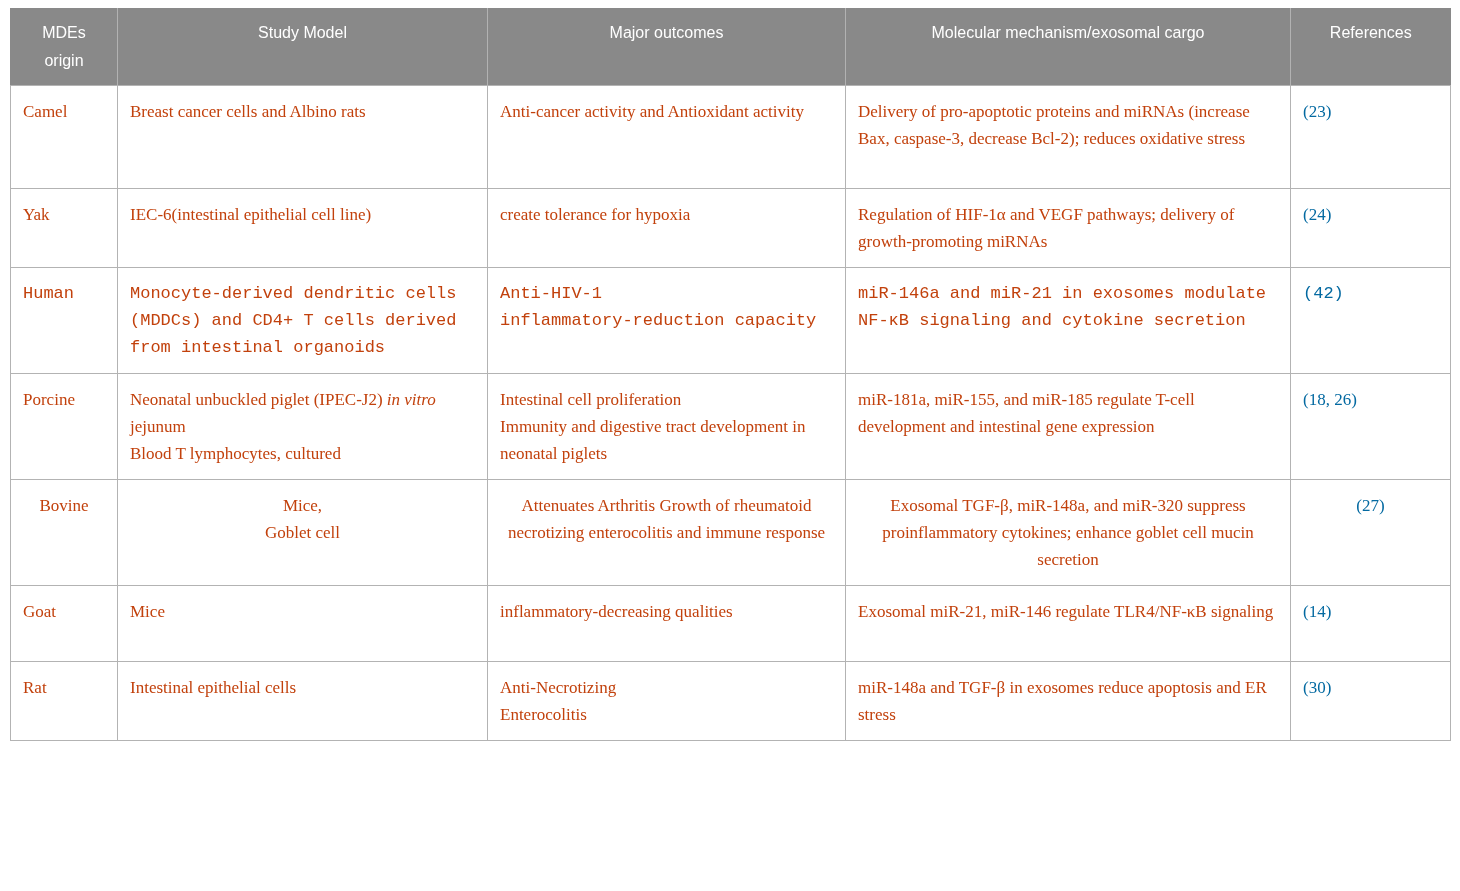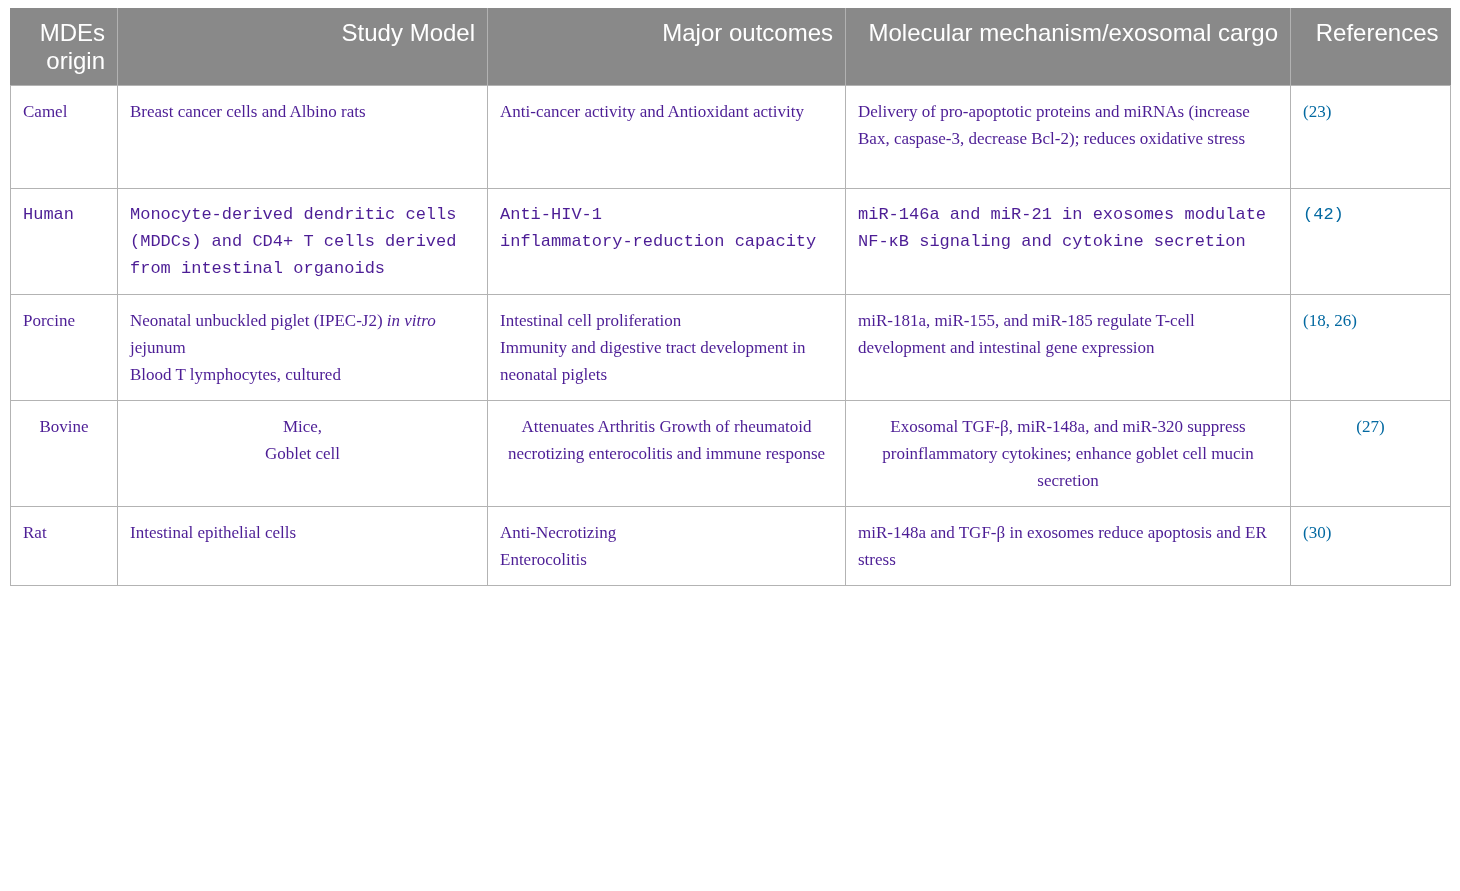--- a/index.html
+++ b/index.html
@@ -23,39 +23,39 @@
   table.paper-table col.c1 { width: 107px; }
   table.paper-table col.c2 { width: 370px; }
   table.paper-table col.c3 { width: 358px; }
   table.paper-table col.c4 { width: 445px; }
   table.paper-table col.c5 { width: 160px; }
 
   thead th {
     background: #898989;
     color: #ffffff;
     font-family: "Liberation Sans", "DejaVu Sans", sans-serif;
-    font-size: 24px;
+    font-size: 16px;
     font-weight: 400;
-    text-align: right;
+    text-align: center;
     vertical-align: top;
     padding: 11px 12px 10px 12px;
     line-height: 28px;
     border-left: 1px solid rgba(255,255,255,0.35);
     border-bottom: 1px solid #b3b3b3;
     white-space: pre-line;
   }
   thead th:first-child { border-left: 1px solid #898989; }
 
   tbody td {
     border: 1px solid #b3b3b3;
     vertical-align: top;
     padding: 12px 12px;
     font-size: 17px;
     line-height: 27px;
-    color: #4c1d95;
+    color: #c2410c;
     white-space: pre-line;
     word-wrap: break-word;
   }
   td.ref {
     color: #0369a1;
   }
   td.ref span { cursor: pointer; }
   .italic { font-style: italic; }
 
   
@@ -93,20 +93,27 @@
     <tbody>
 
       <tr class="r0">
         <td>Camel</td>
         <td>Breast cancer cells and Albino rats</td>
         <td>Anti-cancer activity and Antioxidant activity</td>
         <td>Delivery of pro-apoptotic proteins and miRNAs (increase Bax, caspase-3, decrease Bcl-2); reduces oxidative stress</td>
         <td class="ref"><span>(23)</span></td>
       </tr>
 
+      <tr class="r1">
+        <td>Yak</td>
+        <td>IEC-6(intestinal epithelial cell line)</td>
+        <td>create tolerance for hypoxia</td>
+        <td>Regulation of HIF-1α and VEGF pathways; delivery of growth-promoting miRNAs</td>
+        <td class="ref"><span>(24)</span></td>
+      </tr>
 
       <tr class="r2">
         <td>Human</td>
         <td>Monocyte-derived dendritic cells (MDDCs) and CD4+ T cells derived from intestinal organoids</td>
         <td>Anti-HIV-1
 inflammatory-reduction capacity</td>
         <td>miR-146a and miR-21 in exosomes modulate NF-κB signaling and cytokine secretion</td>
         <td class="ref"><span>(42)</span></td>
       </tr>
 
@@ -123,20 +130,27 @@
       <tr class="r4">
         <td>Bovine</td>
         <td>Mice,
 Goblet cell</td>
         <td>Attenuates Arthritis Growth of rheumatoid necrotizing enterocolitis and immune response</td>
         <td>Exosomal TGF-β, miR-148a, and miR-320 suppress proinflammatory cytokines; enhance goblet cell mucin secretion</td>
         <td class="ref"><span>(27)</span></td>
       </tr>
 
 
+      <tr class="r6">
+        <td>Goat</td>
+        <td>Mice</td>
+        <td>inflammatory-decreasing qualities</td>
+        <td>Exosomal miR-21, miR-146 regulate TLR4/NF-κB signaling</td>
+        <td class="ref"><span>(14)</span></td>
+      </tr>
 
 
       <tr class="r8">
         <td>Rat</td>
         <td>Intestinal epithelial cells</td>
         <td>Anti-Necrotizing
 Enterocolitis</td>
         <td>miR-148a and TGF-β in exosomes reduce apoptosis and ER stress</td>
         <td class="ref"><span>(30)</span></td>
       </tr>

